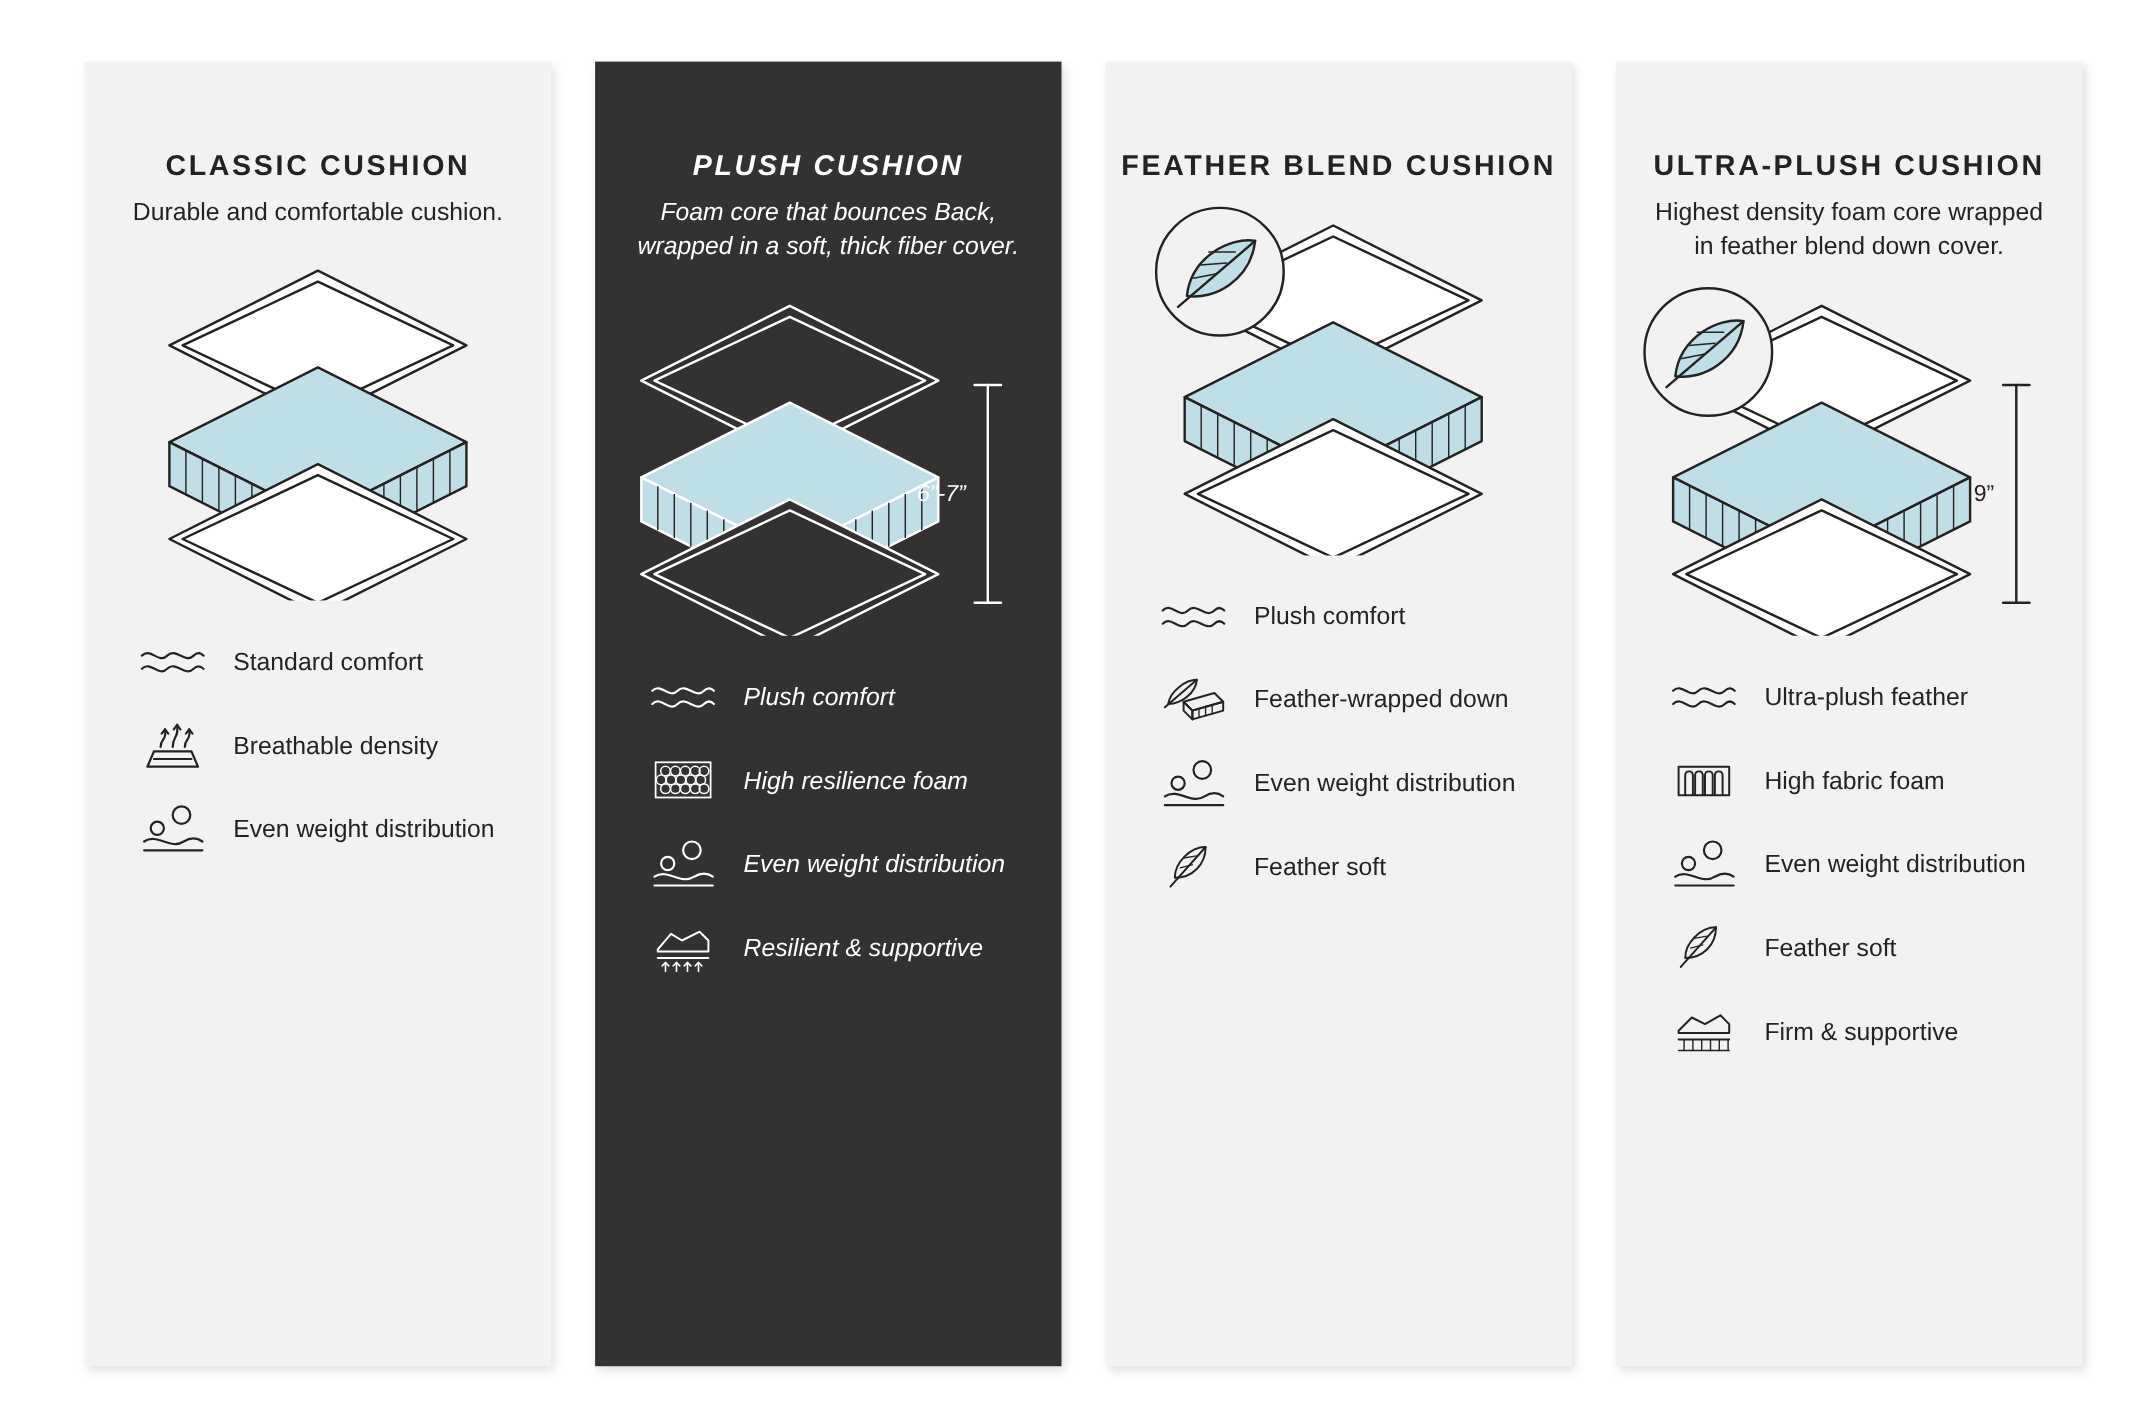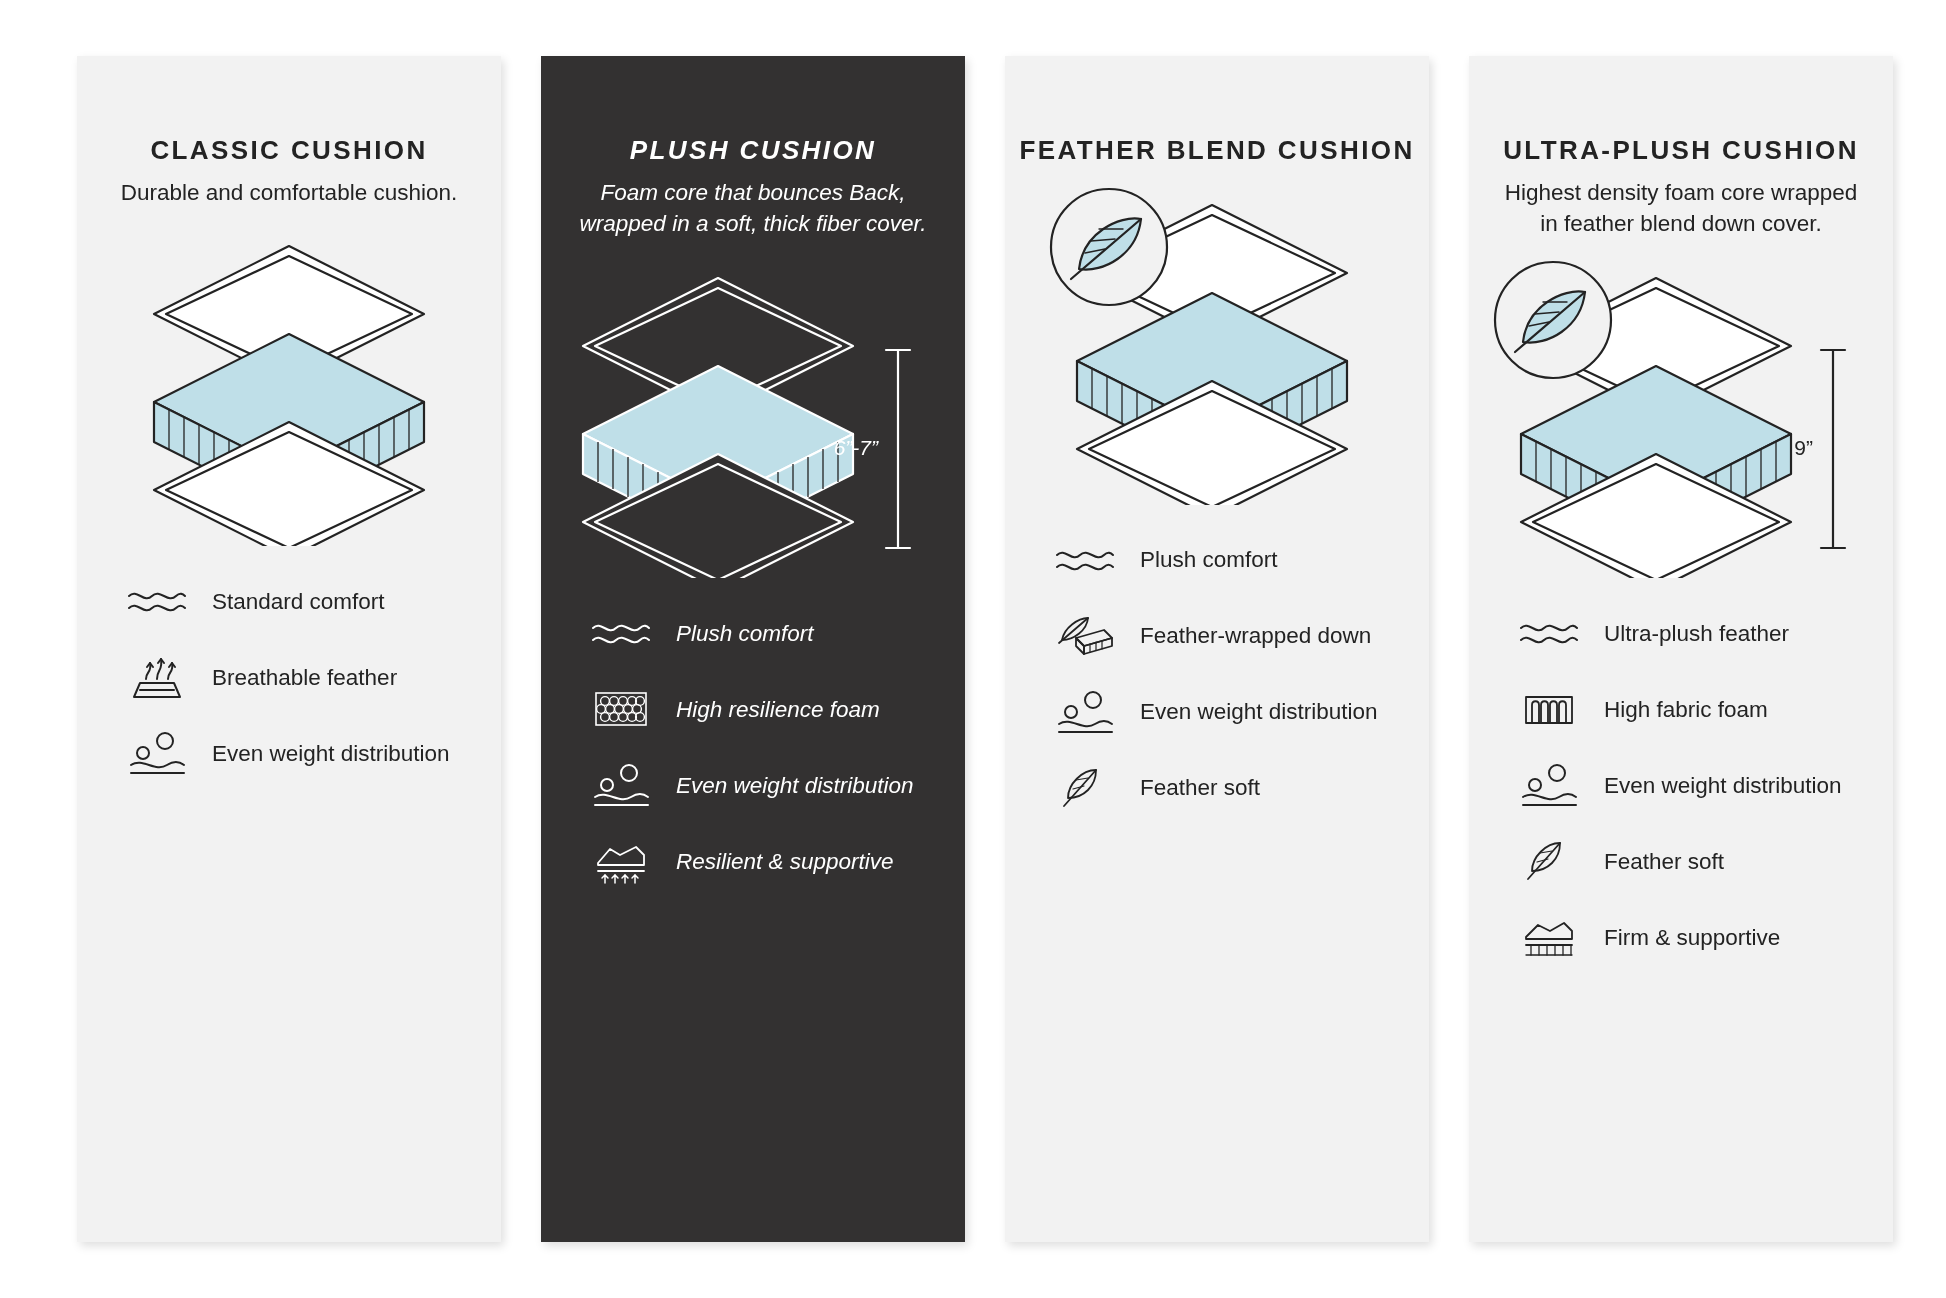--- a/index.html
+++ b/index.html
@@ -166,21 +166,21 @@
               <path d="M8 44 L14 30 L48 30 L54 44 Z"></path>
               <line x1="14" y1="37" x2="48" y2="37"></line>
               <path d="M20 26 C20 18, 26 20, 24 10"></path>
                 <path d="M24 10 l-3 4 M24 10 l3 4"></path>
               <path d="M31 26 C31 16, 37 18, 35 6"></path>
                 <path d="M35 6 l-3 4 M35 6 l3 4"></path>
               <path d="M42 26 C42 18, 48 20, 46 10"></path>
                 <path d="M46 10 l-3 4 M46 10 l3 4"></path>
             </svg>
           </span>
-          <span class="flabel">Breathable feather</span>
+          <span class="flabel">Breathable density</span>
         </div>
         <div class="feature">
           <span class="ficon">
             <svg width="62" height="48" viewBox="0 0 62 48" fill="none" stroke="#232323" stroke-width="2" stroke-linecap="round">
               <circle cx="39" cy="12" r="8"></circle>
               <circle cx="17" cy="24" r="6"></circle>
               <path d="M5 36 C17 28, 29 44, 41 36 C49 31, 54 33, 58 36"></path>
               <line x1="5" y1="44" x2="58" y2="44"></line>
             </svg>
           </span>

